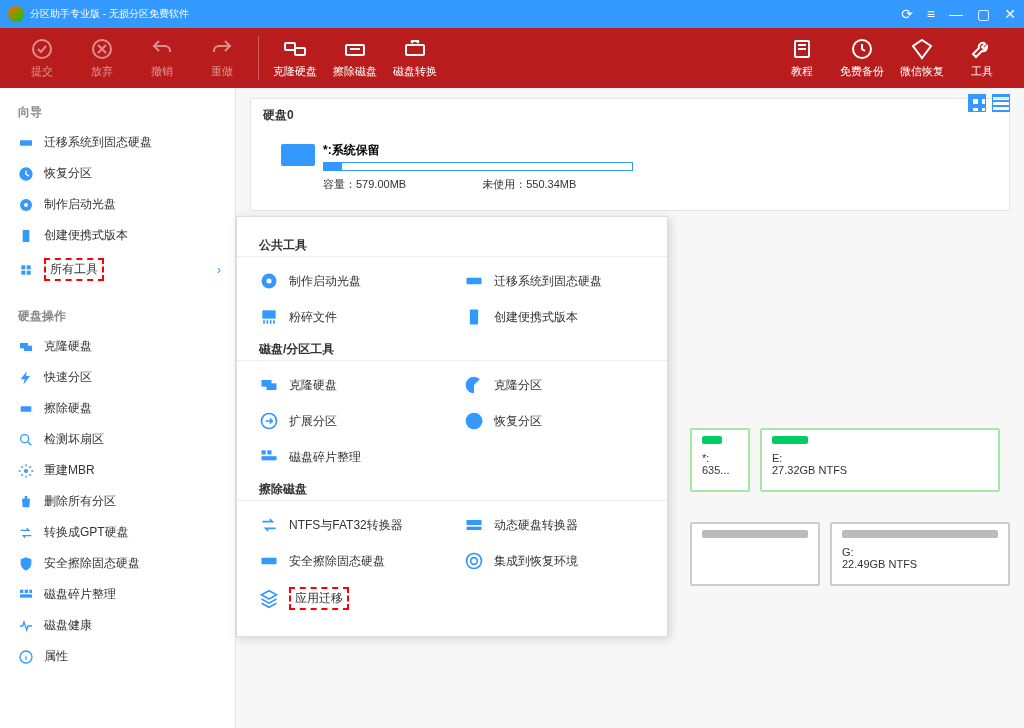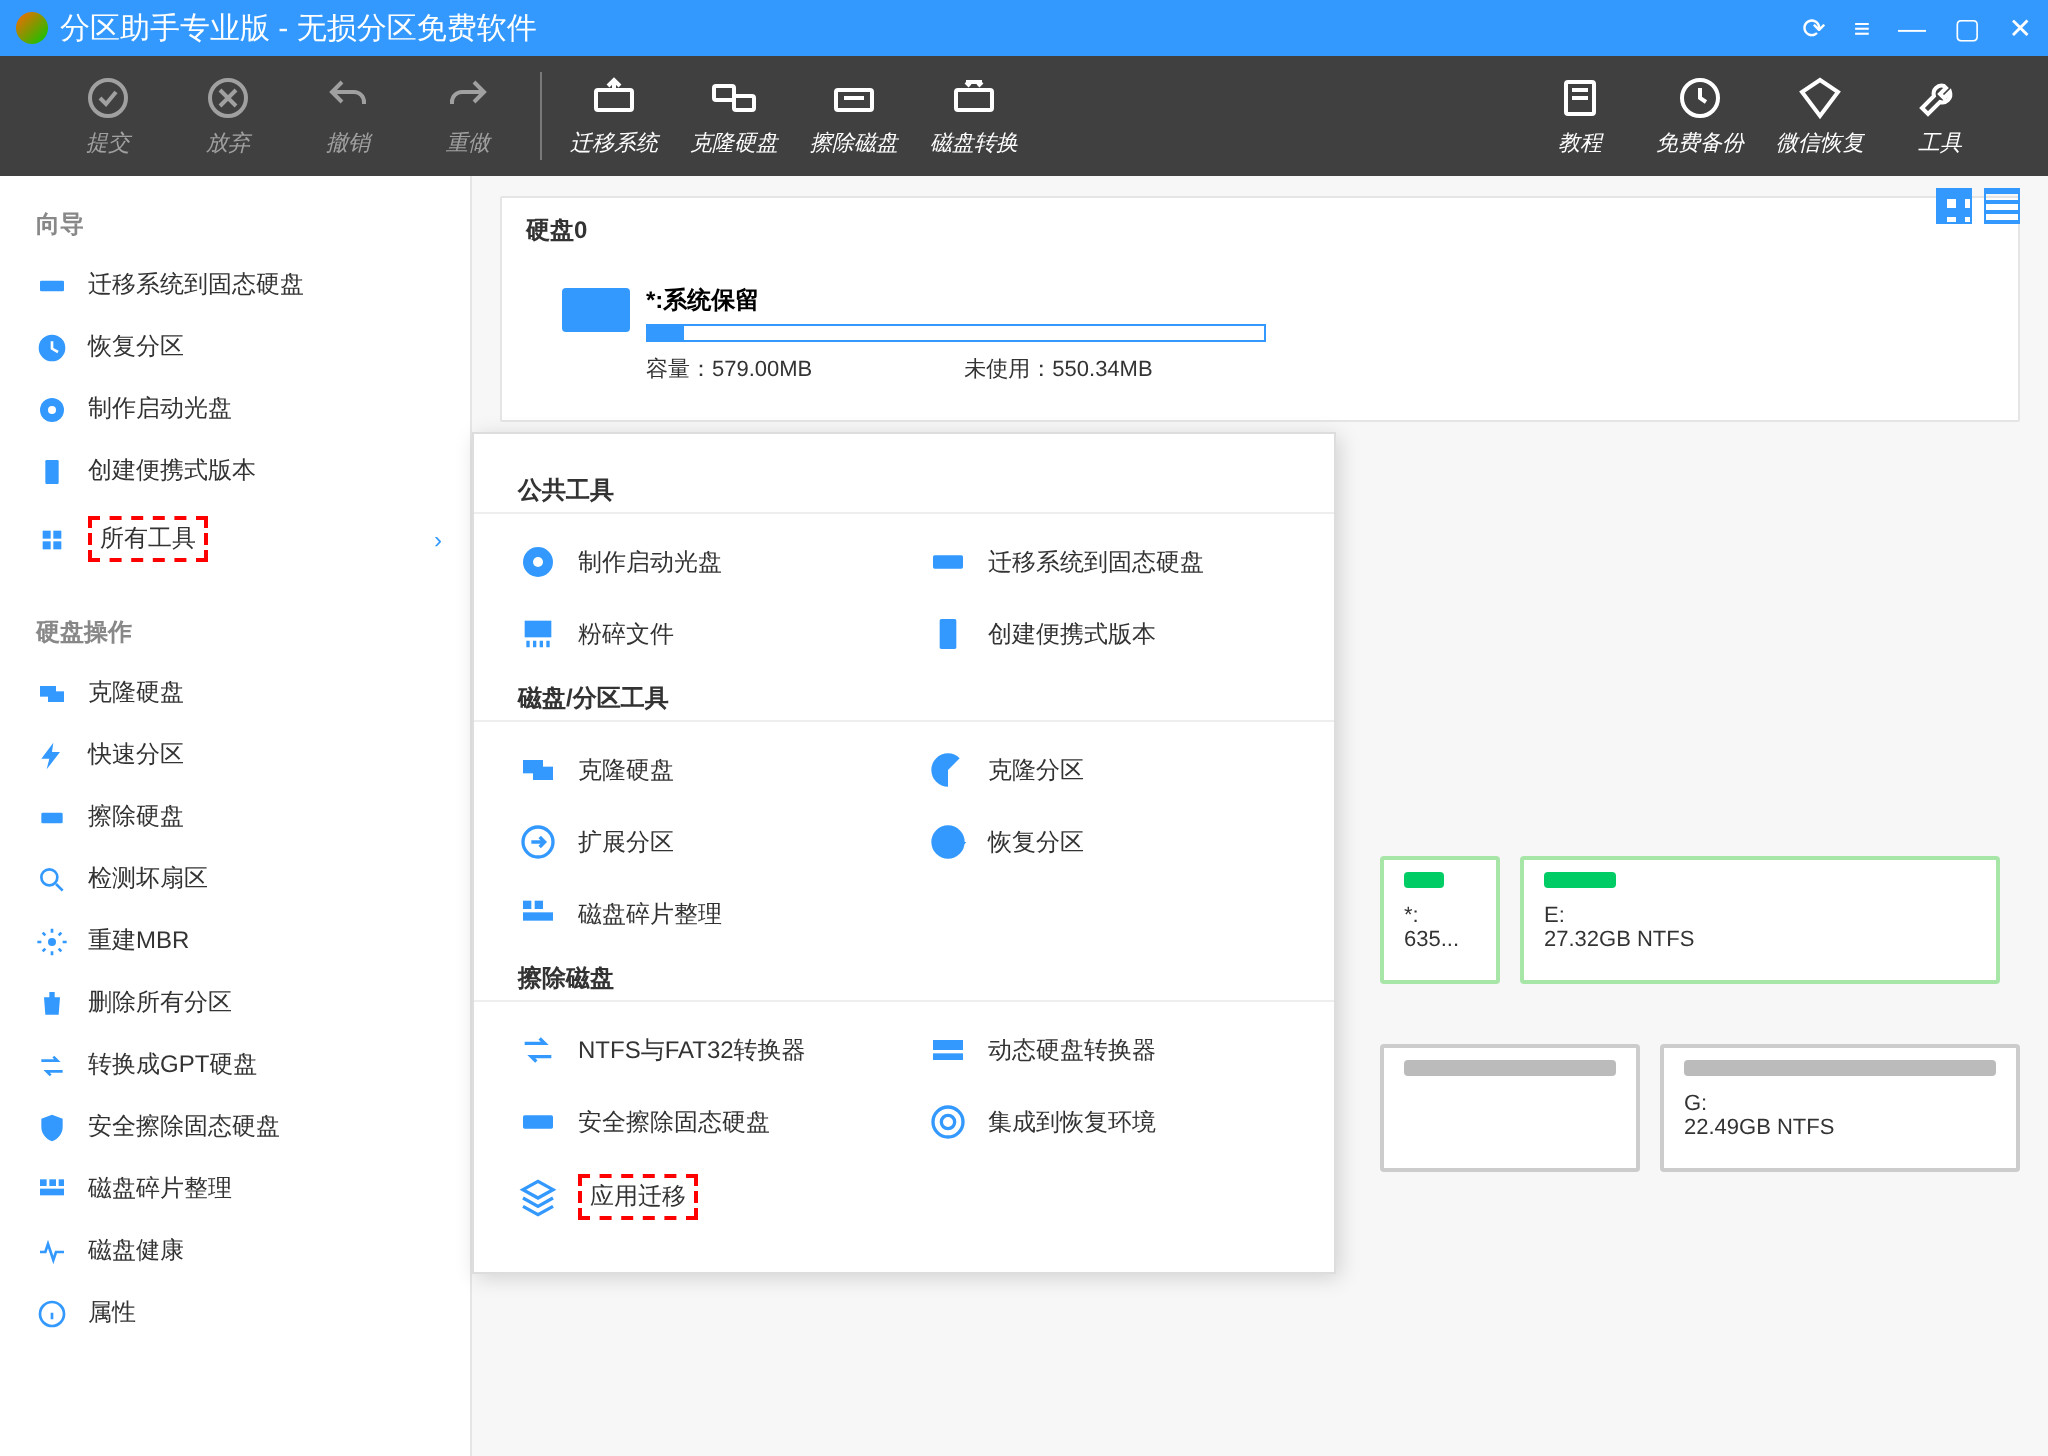--- a/index.html
+++ b/index.html
@@ -1,22 +1,22 @@
 <!DOCTYPE html>
 <html><head>
 <meta charset="utf-8">
 <style>
 * { margin: 0; padding: 0; box-sizing: border-box; font-family: "Microsoft YaHei", sans-serif; }
 body { width: 1024px; height: 728px; background: #fff; overflow: hidden; font-size: 12px; }
 .titlebar { height: 28px; background: #3399ff; display: flex; align-items: center; padding: 0 8px; color: #fff; }
 .titlebar .logo { width: 16px; height: 16px; background: linear-gradient(135deg,#ff6600,#00cc00); border-radius: 50%; margin-right: 6px; }
-.titlebar .title { font-size: 15px; }
+.titlebar .title { font-size: 10px; }
 .titlebar .win-controls { margin-left: auto; display: flex; gap: 14px; }
 .titlebar .win-controls span { cursor: pointer; font-size: 14px; }
-.toolbar { height: 60px; background: #404040; display: flex; align-items: center; padding: 0 24px; gap: 0; font-style: italic; }
+.toolbar { height: 60px; background: #b91c1c; display: flex; align-items: center; padding: 0 12px; gap: 0; }
 .tool-btn { display: flex; flex-direction: column; align-items: center; justify-content: center; color: #fff; min-width: 60px; height: 56px; cursor: pointer; }
 .tool-btn svg, .tool-btn .ticon { width: 24px; height: 24px; }
 .tool-btn .lbl { font-size: 11px; margin-top: 3px; }
 .tool-btn.disabled { opacity: 0.5; }
 .tool-sep { width: 1px; height: 44px; background: rgba(255,255,255,0.3); margin: 0 6px; }
 .tool-spacer { flex: 1; }
 .main { display: flex; height: calc(728px - 88px); }
 .sidebar { width: 236px; background: #fff; border-right: 1px solid #e5e5e5; padding: 10px 0; }
 .side-header { padding: 6px 18px; color: #888; font-size: 12px; font-weight: bold; }
 .side-item { display: flex; align-items: center; padding: 7px 18px; cursor: pointer; position: relative; }
@@ -90,27 +90,20 @@
     </div>
   <div class="tool-btn disabled">
       <svg class="ticon" viewBox="0 0 24 24" fill="none" stroke="#fff" stroke-width="2">
         <path d="M15 14l5-5-5-5M20 9H9a5 5 0 00-5 5v1"></path>
       </svg>
       <span class="lbl">重做</span>
     </div>
   <div class="tool-sep"></div>
   <div class="tool-btn">
       <svg class="ticon" viewBox="0 0 24 24" fill="none" stroke="#fff" stroke-width="2">
-        <rect x="3" y="8" width="18" height="10" rx="1"></rect>
-        <path d="M12 3v5M9 6l3-3 3 3"></path>
-      </svg>
-      <span class="lbl">迁移系统</span>
-    </div>
-  <div class="tool-btn">
-      <svg class="ticon" viewBox="0 0 24 24" fill="none" stroke="#fff" stroke-width="2">
         <rect x="2" y="6" width="10" height="7" rx="1"></rect>
         <rect x="12" y="11" width="10" height="7" rx="1"></rect>
       </svg>
       <span class="lbl">克隆硬盘</span>
     </div>
   <div class="tool-btn">
       <svg class="ticon" viewBox="0 0 24 24" fill="none" stroke="#fff" stroke-width="2">
         <rect x="3" y="8" width="18" height="10" rx="1"></rect>
         <path d="M7 12h10"></path>
       </svg>

